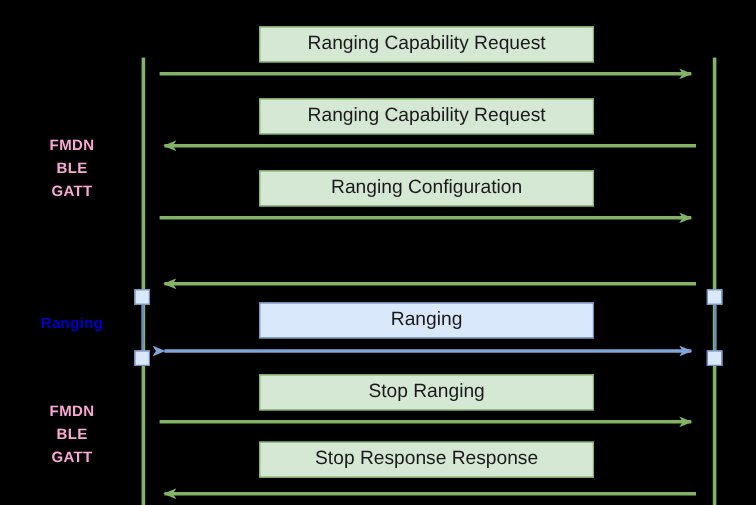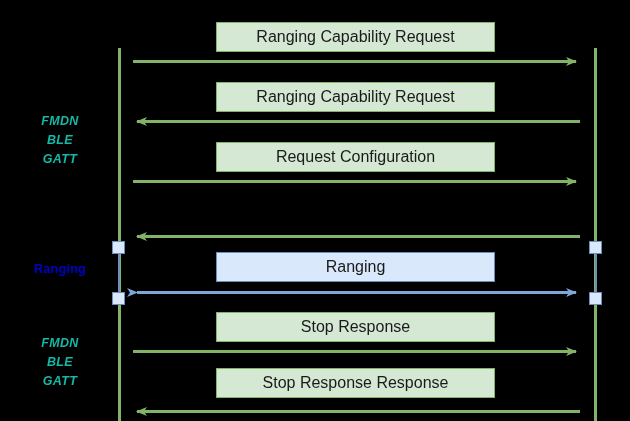--- a/index.html
+++ b/index.html
@@ -51,21 +51,21 @@
   .side-label {
     position: absolute;
     width: 92px;
     text-align: center;
     font-size: 12.5px;
     font-weight: bold;
     line-height: 19px;
     white-space: pre-line;
     letter-spacing: 0.3px;
   }
-  .side-label.green { color: #14b8a6; font-style: italic; }
+  .side-label.green { color: #f9a8d4; }
   .side-label.blue  { color: #0000cc; }
   #label-fmdn-top    { left: 14px; top: 112px; }
   #label-ranging     { left: 14px; top: 260px; }
   #label-fmdn-bottom { left: 14px; top: 334px; }
 
   
   .msg-box {
     position: absolute;
     left: 216px;
     width: 279px;
@@ -116,26 +116,26 @@
 GATT</div>
   <div class="side-label blue" id="label-ranging">Ranging</div>
   <div class="side-label green" id="label-fmdn-bottom">FMDN
 BLE
 GATT</div>
 
   <div class="msg-box green" style="top:22px">Ranging Capability Request</div>
 
   <div class="msg-box green" style="top:82px">Ranging Capability Request</div>
 
-  <div class="msg-box green" style="top:142px">Request Configuration</div>
+  <div class="msg-box green" style="top:142px">Ranging Configuration</div>
 
 
   <div class="msg-box blue" style="top:252px">Ranging</div>
 
-  <div class="msg-box green" style="top:312px">Stop Response</div>
+  <div class="msg-box green" style="top:312px">Stop Ranging</div>
 
   <div class="msg-box green" style="top:368px">Stop Response Response</div>
 
   <svg class="arrow-svg" viewBox="0 0 630 421">
     <defs>
       <marker id="head-green-r" markerWidth="11" markerHeight="9" refX="10" refY="4.5" orient="auto" markerUnits="userSpaceOnUse">
         <path d="M0,0 L11,4.5 L0,9 L3,4.5 Z" fill="#82b366"></path>
       </marker>
       <marker id="head-green-l" markerWidth="11" markerHeight="9" refX="10" refY="4.5" orient="auto" markerUnits="userSpaceOnUse">
         <path d="M0,0 L11,4.5 L0,9 L3,4.5 Z" fill="#82b366"></path>

